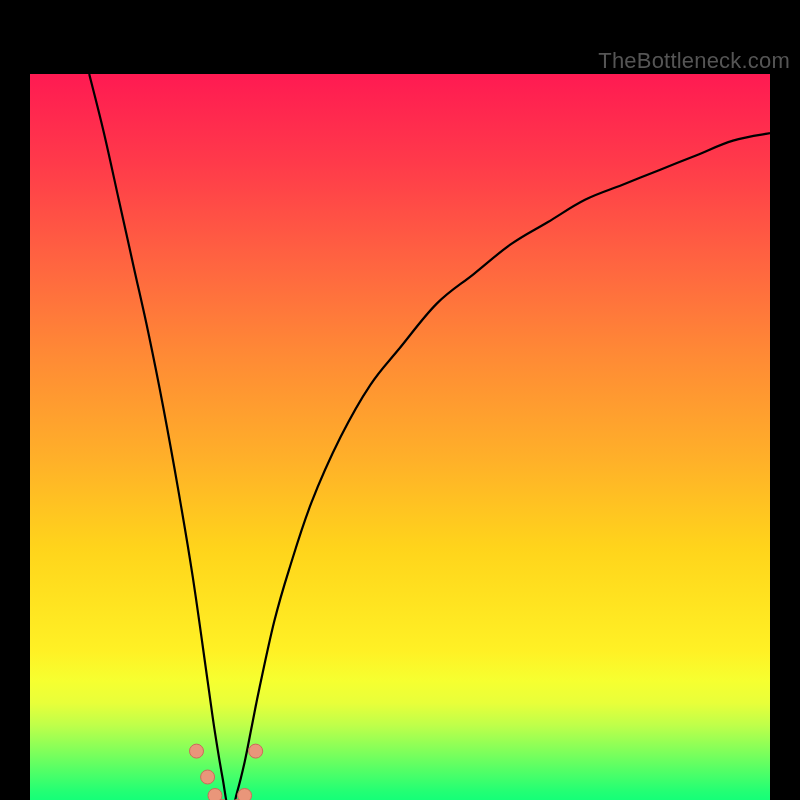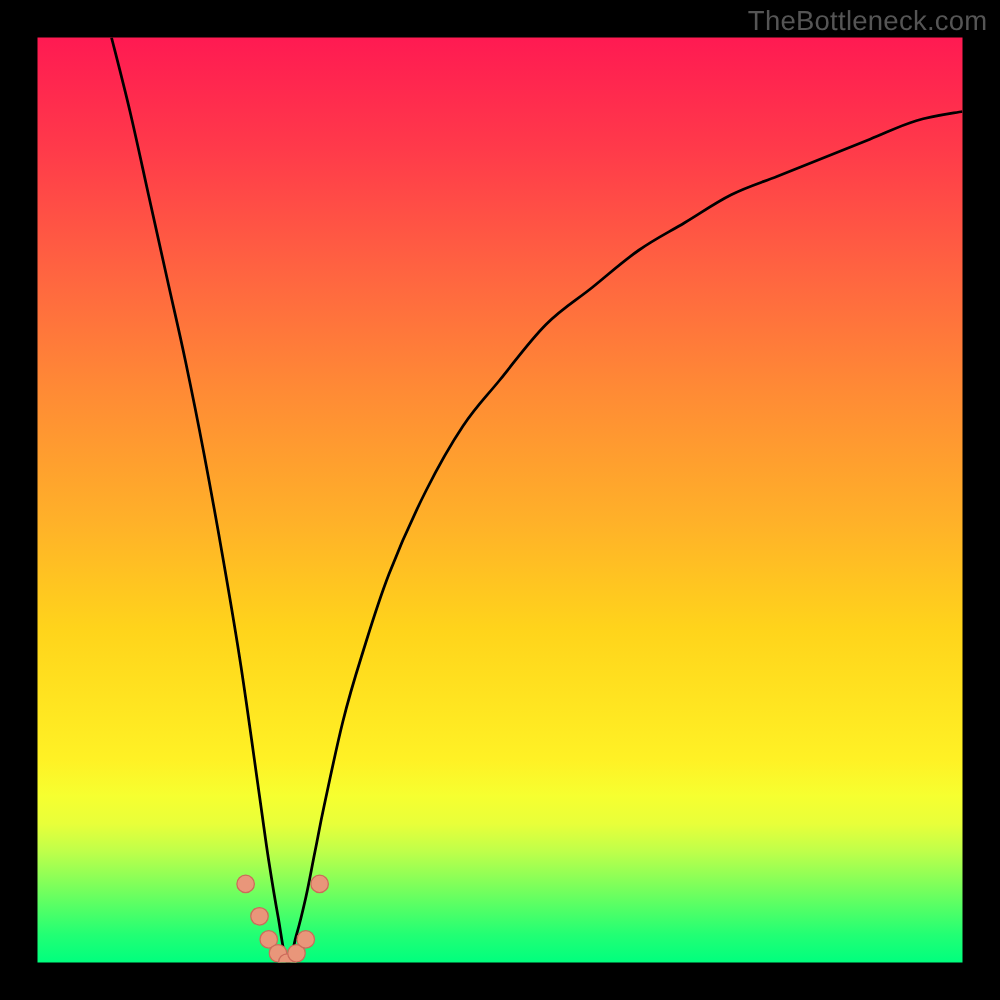--- a/index.html
+++ b/index.html
@@ -9,20 +9,21 @@
     height: 800px;
     overflow: hidden;
     font-family: Arial, Helvetica, sans-serif;
     background: #000;
   }
   .canvas-wrap {
     position: relative;
     width: 800px;
     height: 605px;
     background: #000;
+    margin-top: 44px;
   }
   .plot-area {
     position: absolute;
     left: 30px;
     top: 30px;
     width: 740px;
     height: 740px;
     background: linear-gradient(
       to bottom,
       #ff1a52 0%,

